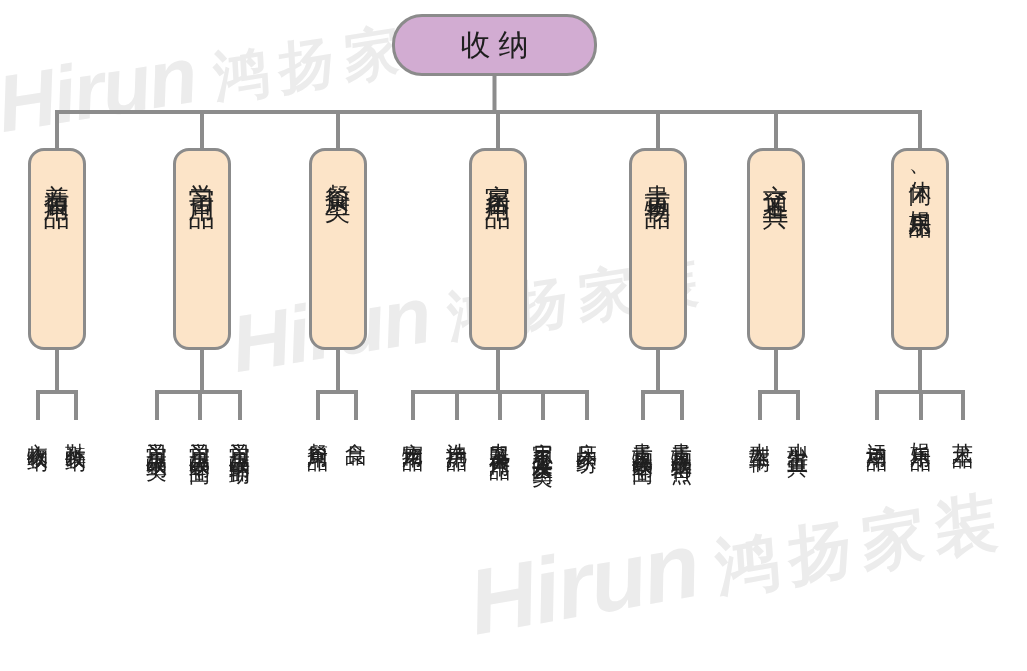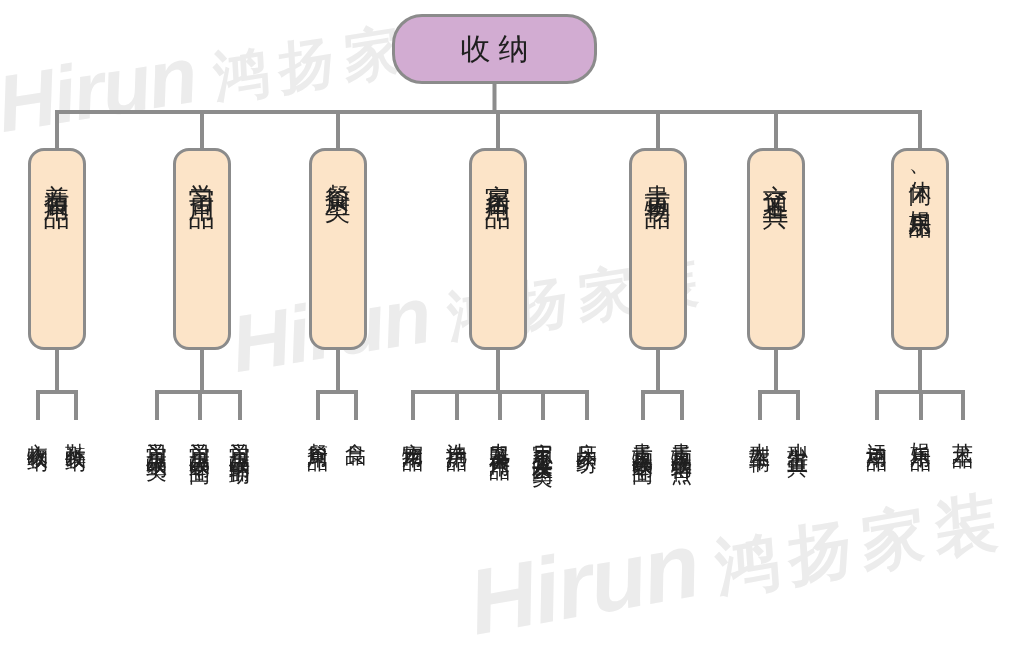--- a/index.html
+++ b/index.html
@@ -23,21 +23,21 @@
   .wm-b{left:226px;top:306px;font-size:80px;transform:rotate(-9deg);}
   .wm-b .cjk{font-size:56px;}
   .wm-c{left:462px;top:558px;font-size:92px;transform:rotate(-10deg);}
   .wm-c .cjk{font-size:64px;}
 
   
   .connectors{position:absolute;left:0;top:0;z-index:1;}
   .connectors path{stroke:var(--line);stroke-width:4;fill:none;}
 
   
-  .root-node{position:absolute;z-index:2;left:392px;top:14px;width:205px;height:70px;
+  .root-node{position:absolute;z-index:2;left:392px;top:14px;width:205px;height:62px;
     background:var(--root-fill);border:3px solid var(--border);border-radius:30px;
     display:flex;align-items:center;justify-content:center;}
   .root-node .lbl{font-size:30px;letter-spacing:8px;text-indent:8px;color:var(--text);}
 
   .branch-node{position:absolute;z-index:2;top:148px;width:58px;height:202px;
     background:var(--branch-fill);border:3px solid var(--border);border-radius:16px;
     display:flex;justify-content:center;padding-top:12px;}
   .branch-node .lbl{writing-mode:vertical-rl;text-orientation:upright;
     font-size:26px;letter-spacing:7px;color:var(--text);line-height:1;}
   .branch-node .lbl.compact{font-size:23px;letter-spacing:2px;}

